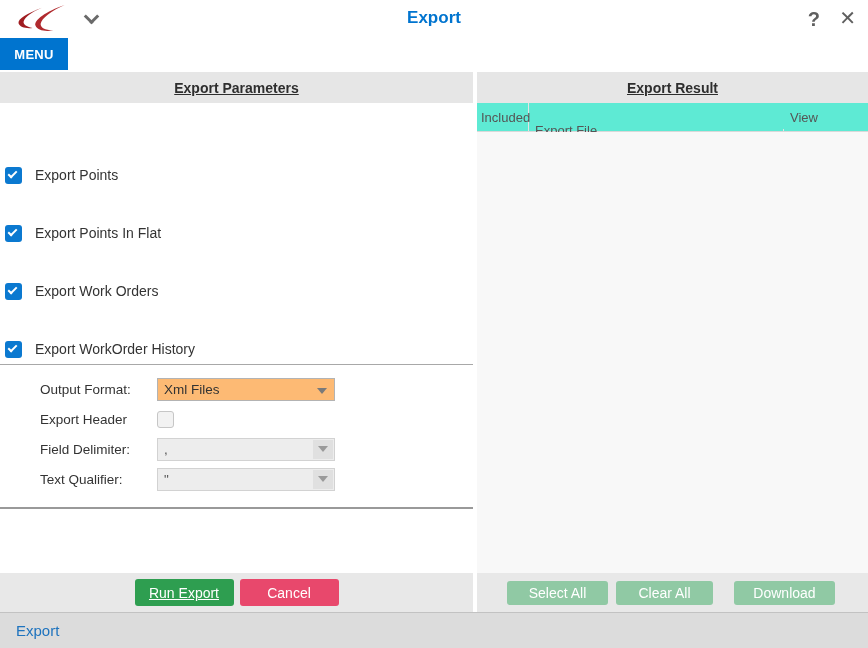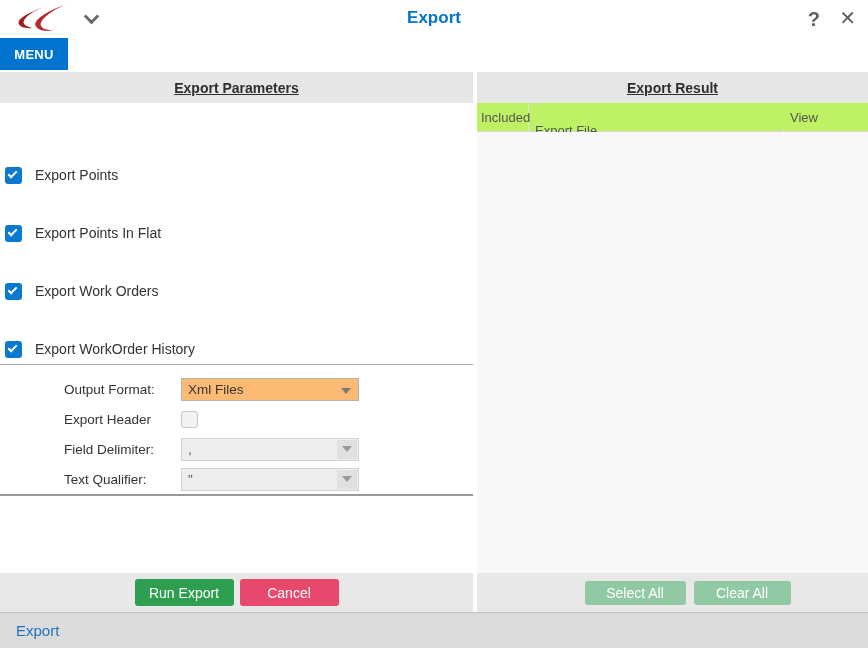--- a/index.html
+++ b/index.html
@@ -55,21 +55,21 @@
   }
   .cb.checked{background:var(--checkbox-blue);}
   .cb.checked .tick{
     position:absolute;left:3px;top:4px;width:9px;height:5px;
     border-left:2px solid #fff;border-bottom:2px solid #fff;transform:rotate(-45deg);
   }
   .cb.unchecked{background:#fdfdfd;border:1px solid #b0b0b0;}
   .cb-label{margin-left:13px;font-size:14px;color:#333;}
   .divider1{border-top:1px solid #a8a8a8;}
   .divider2{border-top:2px solid #999;}
-  .form-section{padding:9px 0 0 0;margin-left:24px;}
+  .form-section{padding:9px 0 13px 0;}
   .form-row{height:30px;display:flex;align-items:center;padding-left:40px;}
   .form-label{width:117px;font-size:13.5px;color:#333;flex:none;}
   .select{
     width:178px;height:23px;border:1px solid #b3b3b3;background:#fdba74;position:relative;
     display:flex;align-items:center;padding-left:6px;font-size:13.5px;color:#333;cursor:pointer;
   }
   .select .arrow{
     position:absolute;right:7px;top:9px;width:0;height:0;
     border-left:5px solid transparent;border-right:5px solid transparent;
     border-top:6px solid #7a7a7a;
@@ -77,40 +77,40 @@
   .select.disabled{background:#ededed;border-color:#d2d2d2;color:#555;cursor:default;}
   .select.disabled .arrow-box{
     position:absolute;right:1px;top:1px;width:20px;height:19px;background:#e0e0e0;
     display:flex;align-items:center;justify-content:center;
   }
   .select.disabled .arrow{position:static;border-top-color:#9a9a9a;}
   .cb.header-cb{background:#f2f2f2;border:1px solid #c6c6c6;}
   .convert-row{margin-top:13px;height:30px;display:flex;align-items:center;padding-left:5px;}
   
   .table-head{
-    position:absolute;left:477px;top:103px;width:391px;height:29px;background:#bef264;
+    position:absolute;left:477px;top:103px;width:391px;height:29px;background:#5eead4;
     display:flex;border-bottom:1px solid #d9d9d9;font-size:13px;color:#555;
   }
   .table-head .cell{display:flex;align-items:center;}
   .cell.included{width:52px;padding-left:4px;border-right:1px solid #e3e3e3;}
   .cell.file{width:255px;padding-left:6px;border-right:1px solid #e3e3e3;margin-top:26px;}
   .cell.view{flex:1;padding-left:6px;}
   .right-body{position:absolute;left:477px;top:132px;width:391px;height:441px;background:#f8f8f8;}
   
   .footer{
     position:absolute;top:573px;height:39px;background:#e8e8e8;
     display:flex;align-items:center;
   }
   .footer.left{left:0;width:473px;justify-content:center;gap:6px;}
-  .footer.right{left:477px;width:391px;padding-left:30px;gap:8px;justify-content:center;}
+  .footer.right{left:477px;width:391px;padding-left:30px;gap:8px;}
   .btn{
     border:none;border-radius:3px;color:#fff;font-size:14px;cursor:pointer;
     font-family:inherit;
   }
-  .btn.run{width:99px;height:27px;background:var(--green);}
+  .btn.run{width:99px;height:27px;background:var(--green);text-decoration:underline;}
   .btn.cancel{width:99px;height:27px;background:var(--pink);}
   .btn.pale{height:24px;background:var(--light-green);}
   .btn.select-all{width:101px;}
   .btn.clear-all{width:97px;}
   .btn.download{width:101px;margin-left:13px;}
   
   .taskbar{
     position:absolute;left:0;top:612px;width:868px;height:36px;background:#dcdcdc;
     border-top:1px solid #c2c2c2;display:flex;align-items:center;padding-left:16px;
   }
@@ -208,17 +208,18 @@
 </div>
 <div class="right-body"></div>
 
 <div class="footer left">
   <button class="btn run">Run Export</button>
   <button class="btn cancel">Cancel</button>
 </div>
 <div class="footer right">
   <button class="btn pale select-all">Select All</button>
   <button class="btn pale clear-all">Clear All</button>
+  <button class="btn pale download">Download</button>
 </div>
 
 <div class="taskbar">
   <span class="taskbar-item">Export</span>
 </div>
 
 </body></html>

